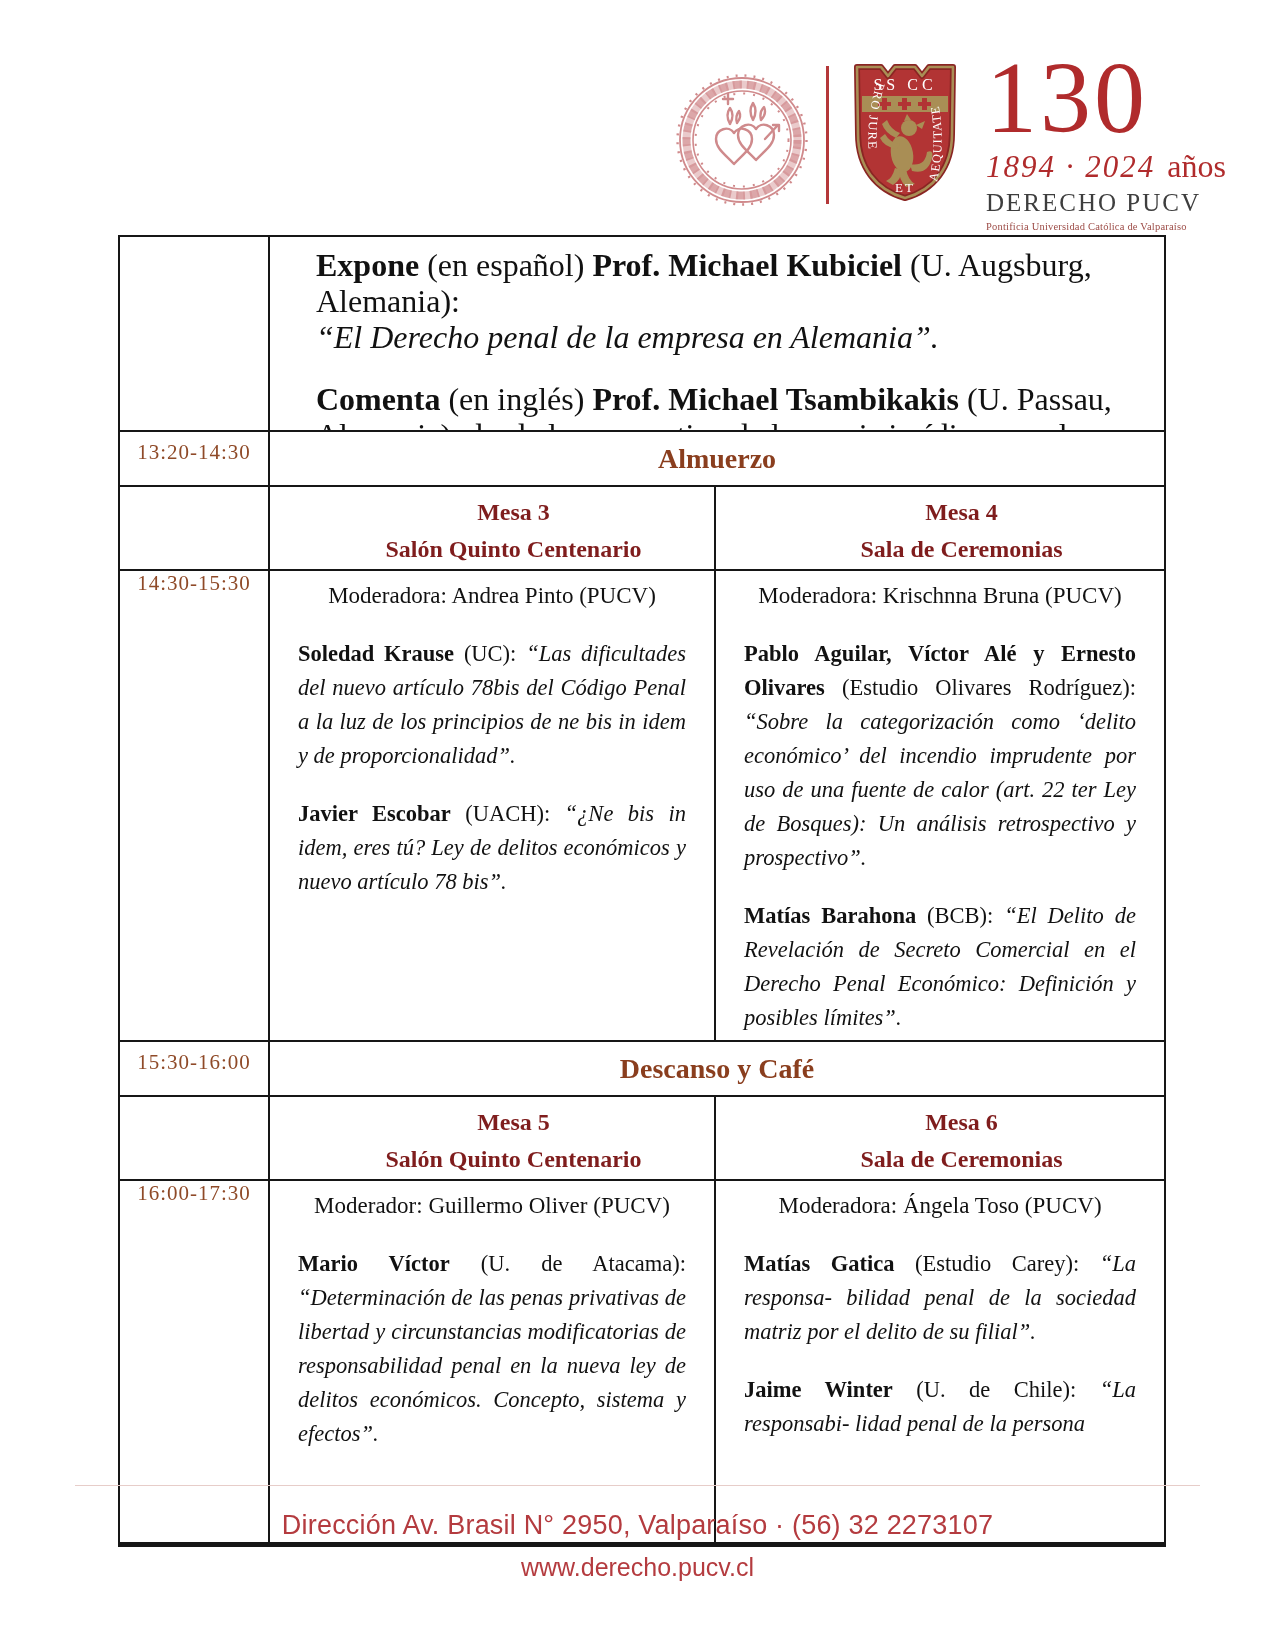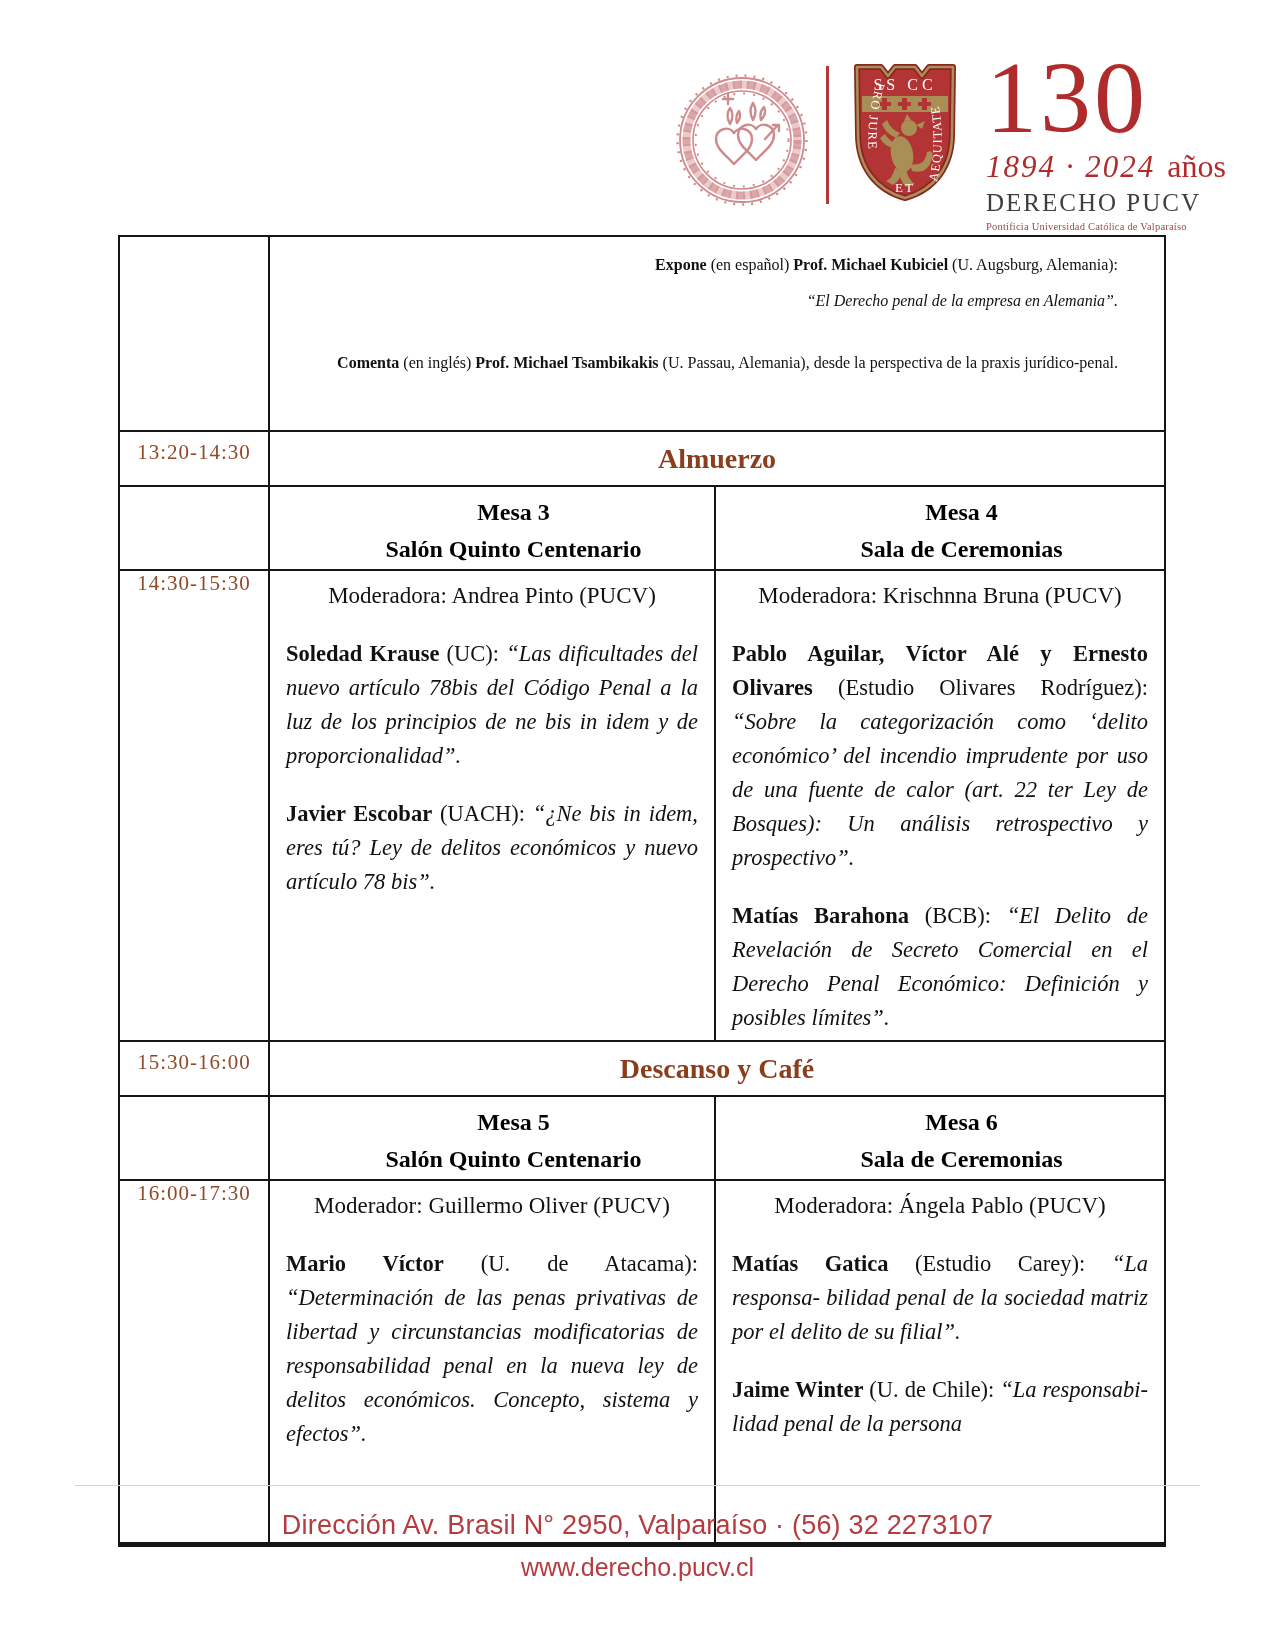--- a/index.html
+++ b/index.html
@@ -28,25 +28,25 @@
   .rh1{height:193px}.rh2{height:55px}.rh3{height:84px}.rh4{height:471px}
   .rh5{height:55px}.rh6{height:84px}.rh7{height:363px}
   .cell{box-sizing:border-box;border-left:2px solid #161616;overflow:hidden;}
   .cell:first-child{border-left:none;}
   .time{display:flex;justify-content:center;
         font-size:21px;color:#8f4a28;letter-spacing:1px;}
   .time.vcenter{align-items:flex-start;padding-top:8px;}
   .break-label{display:flex;align-items:center;justify-content:center;
                font-size:28px;font-weight:600;color:#8a3e1e;}
   .mesa{text-align:center;padding-top:7px;font-size:24px;line-height:37px;
-        font-weight:600;color:#000000;padding-left:43px;}
-  .intro-cell{padding:10px 46px 0;text-align:right;font-size:16px;line-height:36px;}
+        font-weight:600;color:#7f1d1d;padding-left:43px;}
+  .intro-cell{padding:10px 46px 0;text-align:left;font-size:32px;line-height:36px;}
   .intro-cell p{margin:0;}
   .pgap{margin-top:26px !important;}
-  .session{padding:8px 16px 0;font-size:22.5px;line-height:34px;}
+  .session{padding:8px 28px 0;font-size:22.5px;line-height:34px;}
   .mod{text-align:center;font-size:23px;}
   .talk{margin:24px 0 0;text-align:justify;}
   .b{font-weight:bold;}
   .i{font-style:italic;}
 
   
   .rule{position:absolute;left:75px;width:1125px;top:1485px;height:1px;background:#e7cdc9;}
   .footer{position:absolute;left:0;top:1510px;width:100%;text-align:center;
           font-family:"Liberation Sans","DejaVu Sans",sans-serif;color:#b43b3f;}
   .addr{font-size:27px;margin-bottom:12px;letter-spacing:0.2px;}
@@ -195,21 +195,21 @@
 
     <div class="row cols3 rh7">
       <div class="cell time">
           <span>16:00-17:30</span>
         </div>
       <div class="cell session">
         <div class="mod">Moderador: Guillermo Oliver (PUCV)</div>
         <p class="talk"><span class="b">Mario Víctor</span><span> (U. de Atacama): </span><span class="i">“Determinación de las penas privativas de libertad y circunstancias modificatorias de responsabilidad penal en la nueva ley de delitos económicos. Concepto, sistema y efectos”.</span></p>
       </div>
       <div class="cell session">
-        <div class="mod">Moderadora: Ángela Pablo (PUCV)</div>
+        <div class="mod">Moderadora: Ángela Toso (PUCV)</div>
         <p class="talk"><span class="b">Matías Gatica</span><span> (Estudio Carey): </span><span class="i">“La responsa- bilidad penal de la sociedad matriz por el delito de su filial”.</span></p>
         <p class="talk"><span class="b">Jaime Winter</span><span> (U. de Chile): </span><span class="i">“La responsabi- lidad penal de la persona</span></p>
       </div>
     </div>
 
   </div>
 
   <div class="rule"></div>
   <div class="footer">
     <div class="addr">Dirección Av. Brasil N° 2950, Valparaíso  ·  (56) 32 2273107</div>

